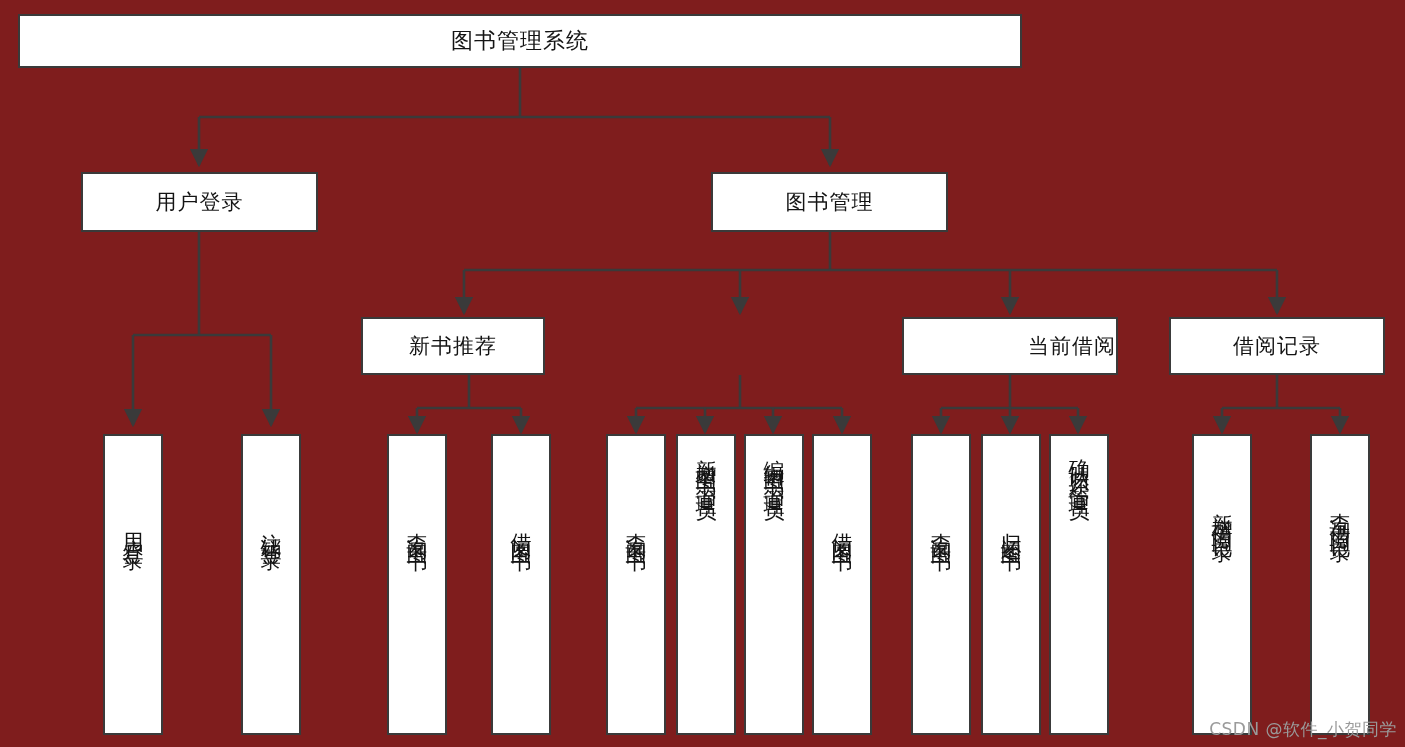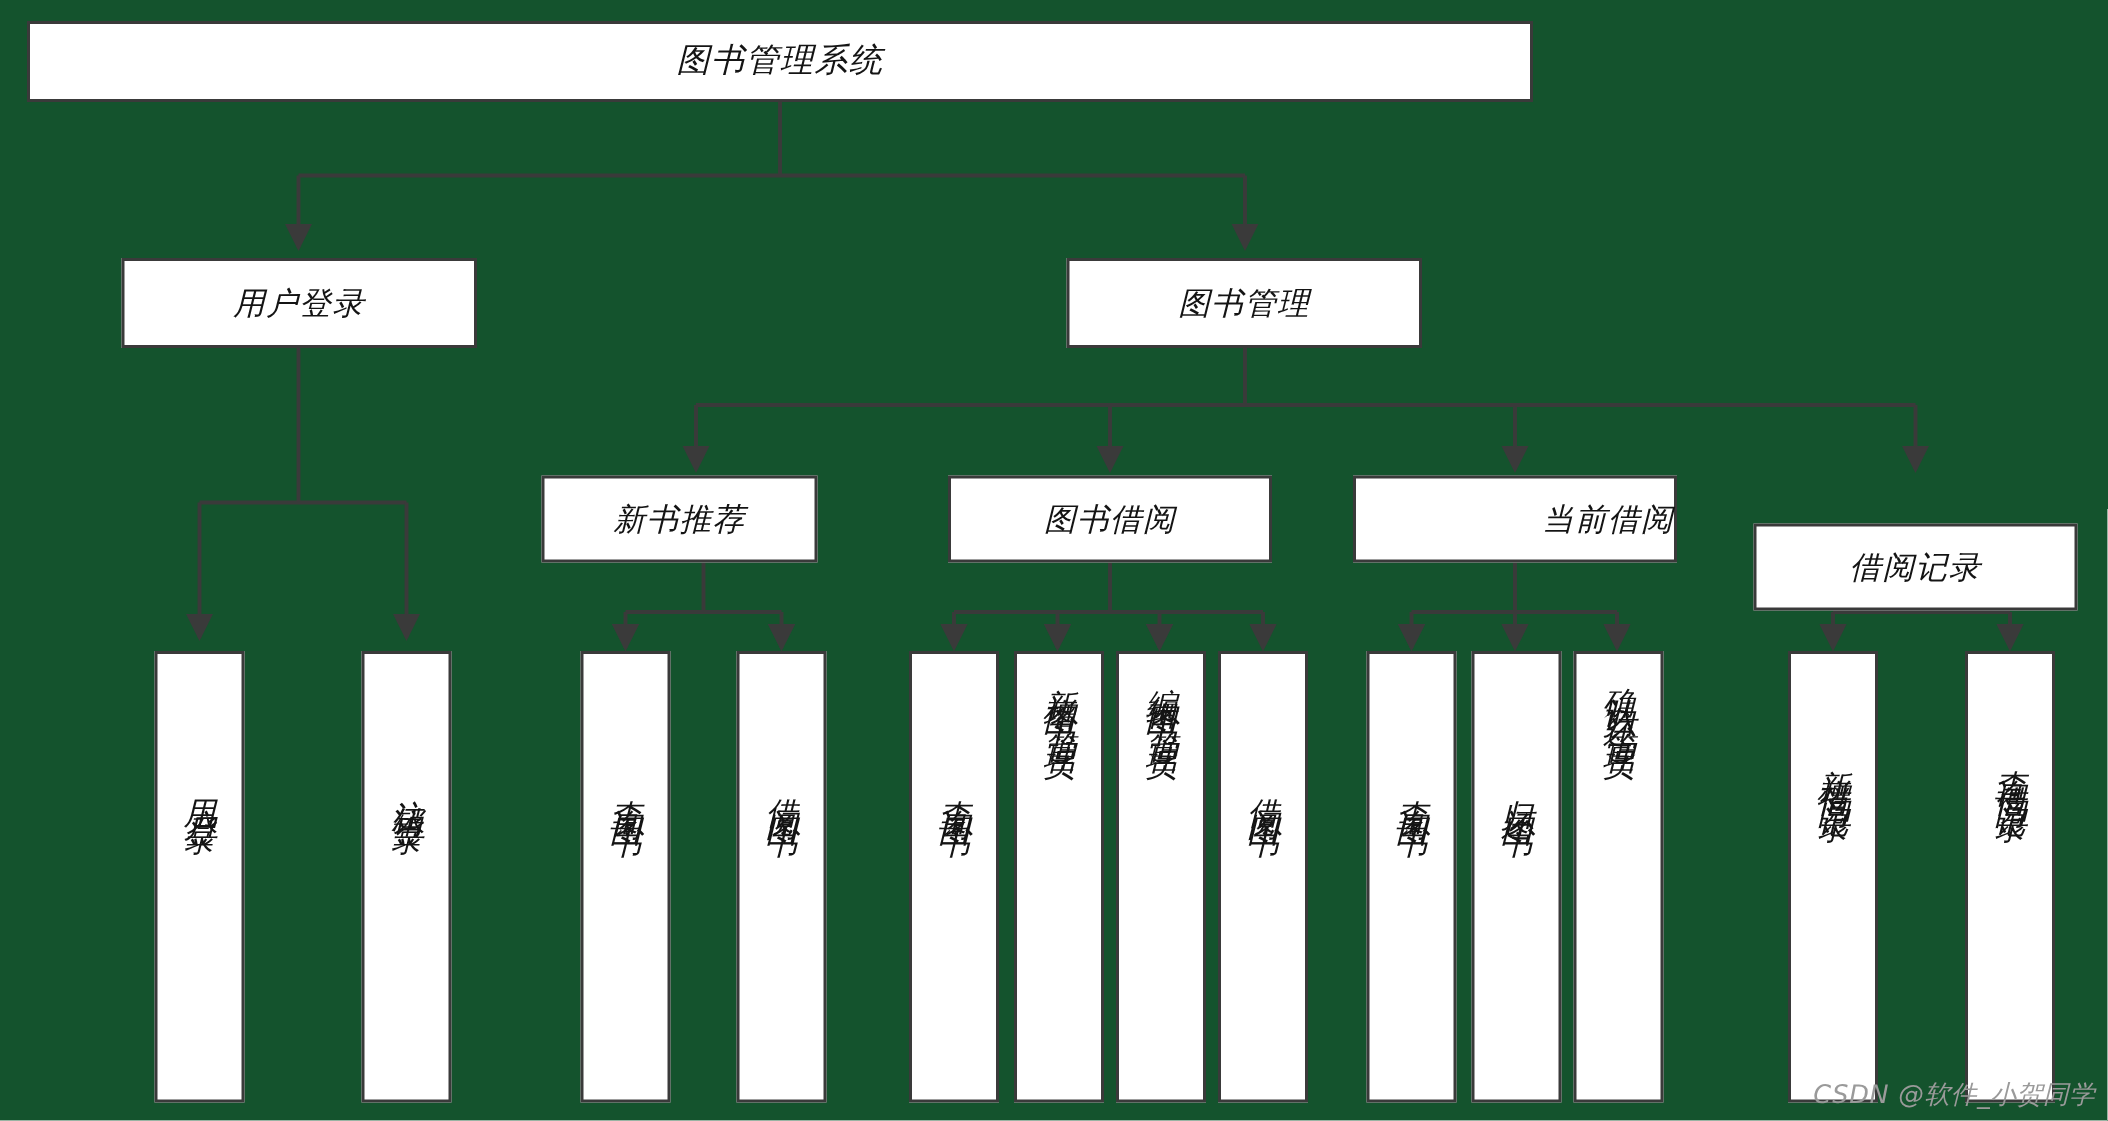--- a/index.html
+++ b/index.html
@@ -9,23 +9,22 @@
     background: #ffffff;
   }
   body {
     font-family: "DejaVu Sans", "Liberation Sans", sans-serif;
     color: #1a1a1a;
   }
   #canvas {
     position: relative;
     width: 1405px;
     height: 747px;
-    background: #14532d;
+    background: #7f1d1d;
     overflow: hidden;
-    font-style: italic;
   }
   #edges {
     position: absolute;
     left: 0;
     top: 0;
     width: 1405px;
     height: 747px;
     pointer-events: none;
   }
   .node {
@@ -144,27 +143,24 @@
   <div class="node" style="left:81px; top:172px; width:237px; height:60px;">
     <span class="label">用户登录</span>
   </div>
   <div class="node" style="left:711px; top:172px; width:237px; height:60px;">
     <span class="label">图书管理</span>
   </div>
 
   <div class="node" style="left:361px; top:317px; width:184px; height:58px;">
     <span class="label">新书推荐</span>
   </div>
-  <div class="node" style="left:632px; top:317px; width:216px; height:58px;">
-    <span class="label">图书借阅</span>
-  </div>
   <div class="node" style="left:902px; top:317px; width:216px; height:58px;justify-content:flex-end;">
     <span class="label">当前借阅</span>
   </div>
-  <div class="node" style="left:1169px; top:317px; width:216px; height:58px;margin-top:32px;">
+  <div class="node" style="left:1169px; top:317px; width:216px; height:58px;">
     <span class="label">借阅记录</span>
   </div>
 
   <div class="node vertical mid" style="left:103px; top:434px; width:60px; height:301px;">
     <span class="label">用户登录</span>
   </div>
   <div class="node vertical mid" style="left:241px; top:434px; width:60px; height:301px;">
     <span class="label">注销登录</span>
   </div>
 

